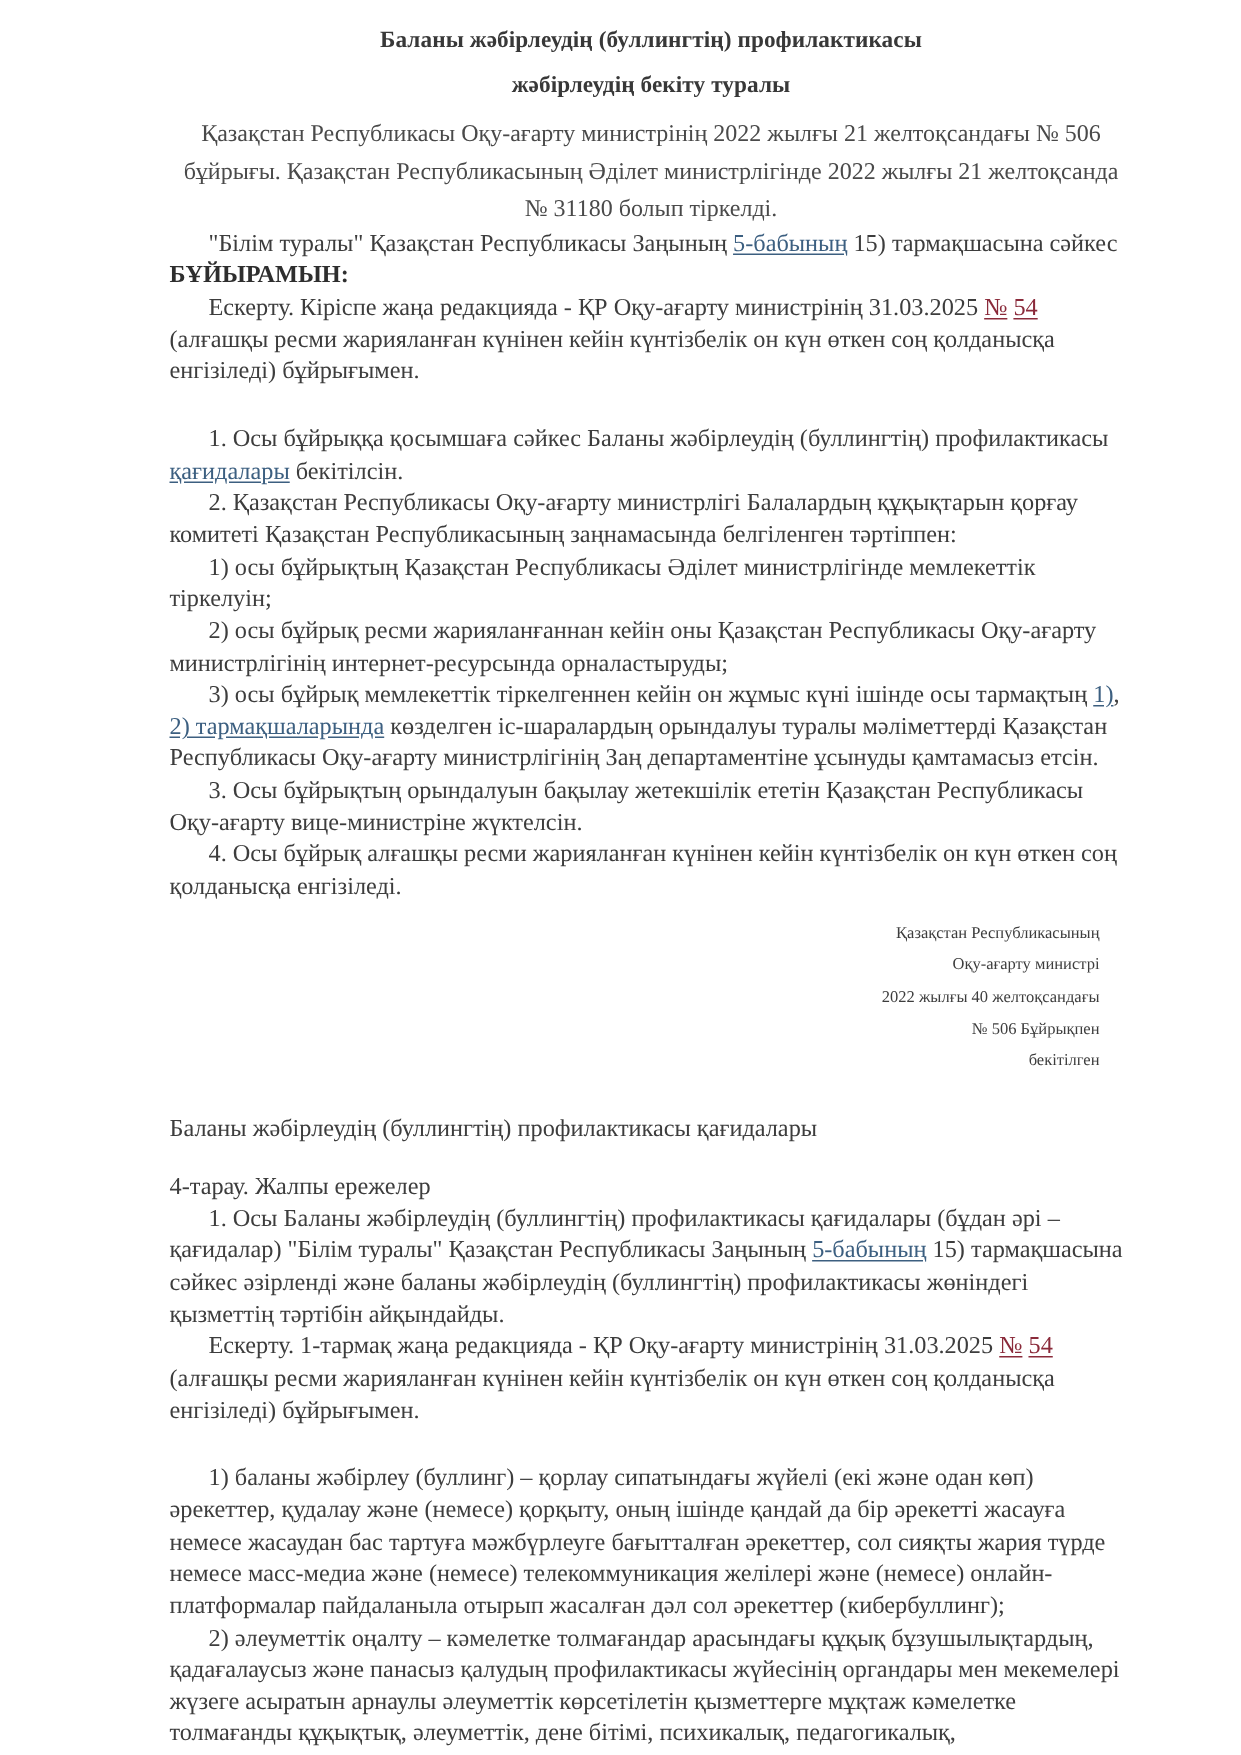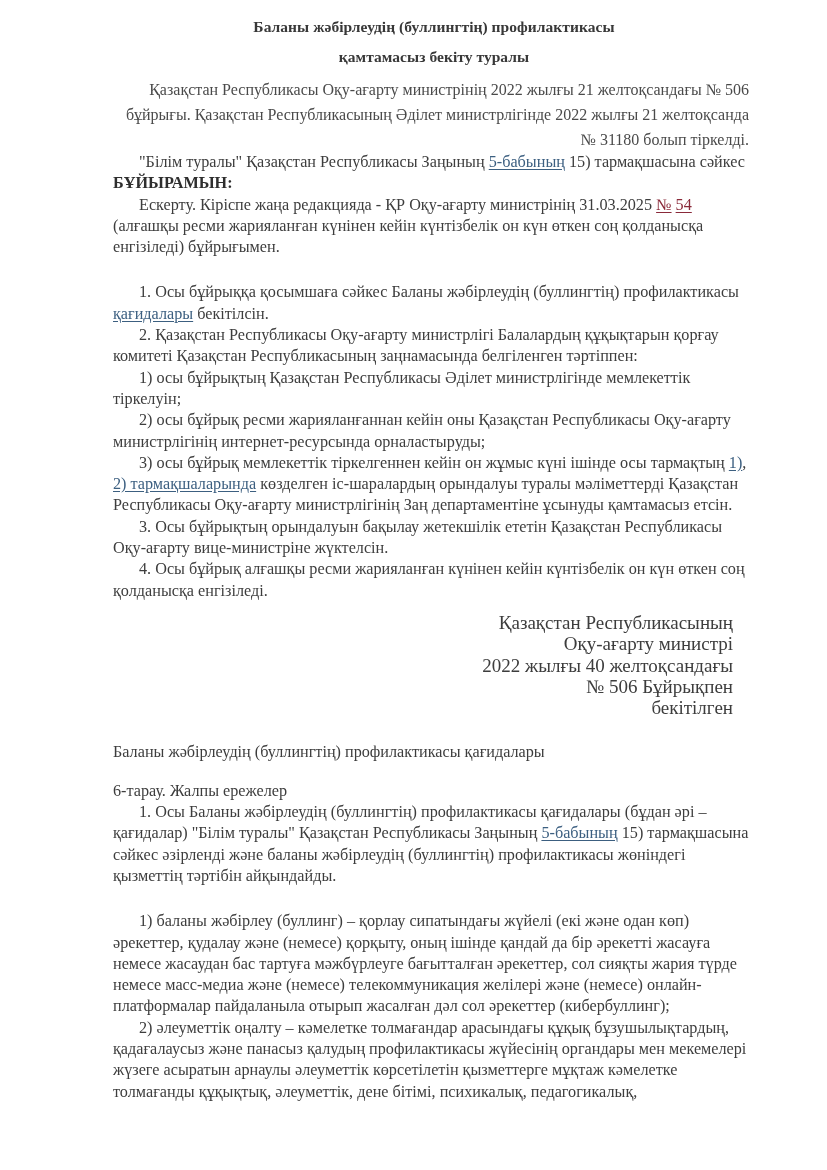--- a/index.html
+++ b/index.html
@@ -27,21 +27,21 @@
     font-weight: bold;
     font-size: 15.5px;
     line-height: 25px;
     color: #383838;
     letter-spacing: 0.05px;
   }
   .title-line2 {
     margin-top: 5px;
   }
   .subtitle {
-    text-align: right;
+    text-align: center;
     font-size: 16px;
     line-height: 25px;
     color: #4a4a4a;
     margin-top: 8px;
     padding: 0 6px;
   }
   p.body-par {
     margin: 0;
     font-size: 16.2px;
     line-height: 21.3px;
@@ -68,41 +68,41 @@
   .bold {
     font-weight: bold;
     color: #2e2e2e;
     text-align: center;
   }
   .spacer-lg { height: 24px; }
   .spacer-md { height: 17px; }
   .spacer-sm { height: 10px; }
   .approval {
     text-align: right;
-    font-size: 19px;
+    font-size: 11px;
     line-height: 21.3px;
     color: #3d3d3d;
     padding-right: 22px;
   }
   .approval div { white-space: nowrap; }
   .plain-line {
     margin: 0;
     font-size: 16.2px;
     line-height: 21.3px;
     color: #3d3d3d;
   }
 </style>
 </head>
 <body>
 
 <div class="page">
 
   <div class="doc-title">
     <div>Баланы жәбірлеудің (буллингтің) профилактикасы</div>
-    <div class="title-line2">қамтамасыз бекіту туралы</div>
+    <div class="title-line2">жәбірлеудің бекіту туралы</div>
   </div>
 
   <div class="subtitle">Қазақстан Республикасы Оқу-ағарту министрінің 2022 жылғы 21 желтоқсандағы № 506 бұйрығы. Қазақстан Республикасының Әділет министрлігінде 2022 жылғы 21 желтоқсанда № 31180 болып тіркелді.</div>
 
   <p class="body-par indent"><span>"Білім туралы" Қазақстан Республикасы Заңының </span><span class="lnk">5-бабының</span><span> 15) тармақшасына сәйкес </span><span class="bold">БҰЙЫРАМЫН:</span></p>
 
   <p class="body-par indent note"><span>Ескерту. Кіріспе жаңа редакцияда - ҚР Оқу-ағарту министрінің 31.03.2025 </span><span class="lnk">№</span> <span class="lnk">54</span><span> (алғашқы ресми жарияланған күнінен кейін күнтізбелік он күн өткен соң қолданысқа енгізіледі) бұйрығымен.</span></p>
 
   <div class="spacer-lg"></div>
 
@@ -129,24 +129,25 @@
     <div>№ 506 Бұйрықпен</div>
     <div>бекітілген</div>
   </div>
 
   <div class="spacer-lg"></div>
 
   <p class="plain-line">Баланы жәбірлеудің (буллингтің) профилактикасы қағидалары</p>
 
   <div class="spacer-md"></div>
 
-  <p class="plain-line">6-тарау. Жалпы ережелер</p>
+  <p class="plain-line">4-тарау. Жалпы ережелер</p>
 
   <p class="body-par indent"><span>1. Осы Баланы жәбірлеудің (буллингтің) профилактикасы қағидалары (бұдан әрі – қағидалар) "Білім туралы" Қазақстан Республикасы Заңының </span><span class="lnk">5-бабының</span><span> 15) тармақшасына сәйкес әзірленді және баланы жәбірлеудің (буллингтің) профилактикасы жөніндегі қызметтің тәртібін айқындайды.</span></p>
 
+  <p class="body-par indent note"><span>Ескерту. 1-тармақ жаңа редакцияда - ҚР Оқу-ағарту министрінің 31.03.2025 </span><span class="lnk">№</span> <span class="lnk">54</span><span> (алғашқы ресми жарияланған күнінен кейін күнтізбелік он күн өткен соң қолданысқа енгізіледі) бұйрығымен.</span></p>
 
   <div class="spacer-lg"></div>
 
 
   <p class="body-par indent">1) баланы жәбірлеу (буллинг) – қорлау сипатындағы жүйелі (екі және одан көп) әрекеттер, қудалау және (немесе) қорқыту, оның ішінде қандай да бір әрекетті жасауға немесе жасаудан бас тартуға мәжбүрлеуге бағытталған әрекеттер, сол сияқты жария түрде немесе масс-медиа және (немесе) телекоммуникация желілері және (немесе) онлайн-платформалар пайдаланыла отырып жасалған дәл сол әрекеттер (кибербуллинг);</p>
 
   <p class="body-par indent">2) әлеуметтік оңалту – кәмелетке толмағандар арасындағы құқық бұзушылықтардың, қадағалаусыз және панасыз қалудың профилактикасы жүйесінің органдары мен мекемелері жүзеге асыратын арнаулы әлеуметтік көрсетілетін қызметтерге мұқтаж кәмелетке толмағанды құқықтық, әлеуметтік, дене бітімі, психикалық, педагогикалық,</p>
 
 </div>
 

